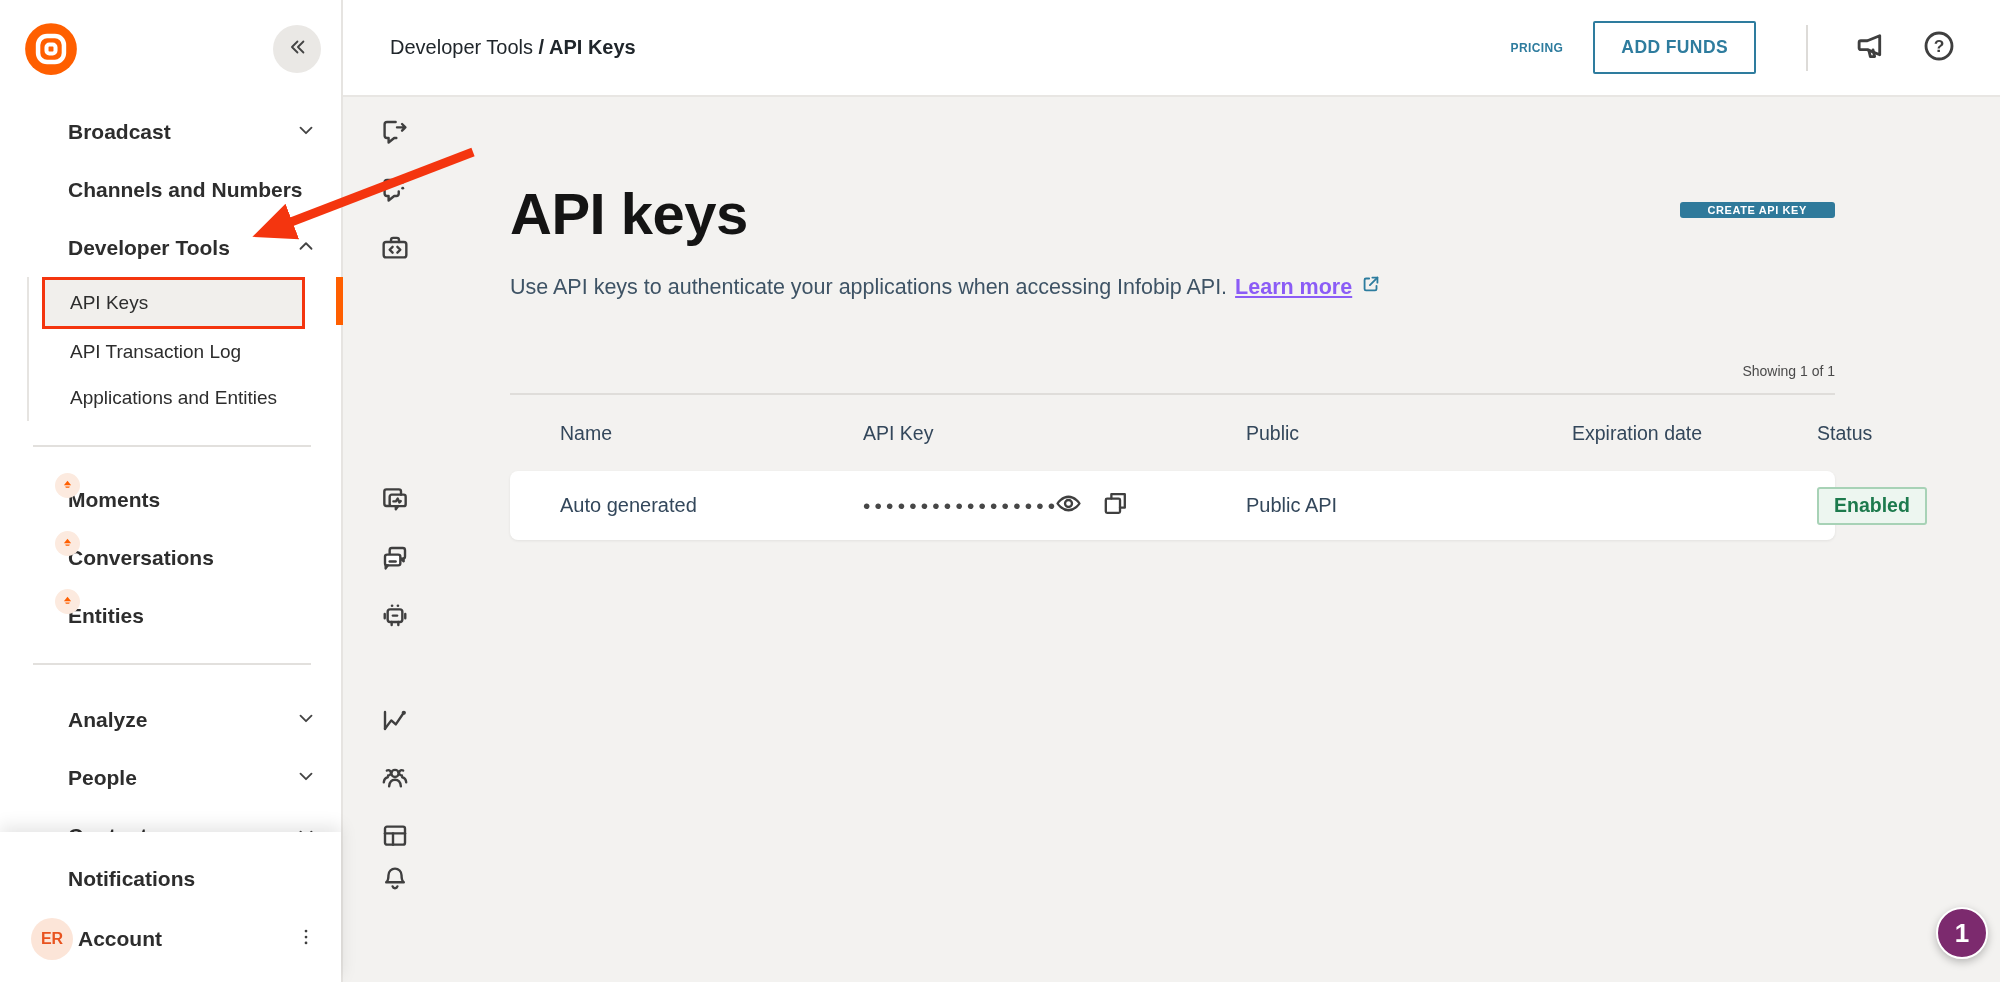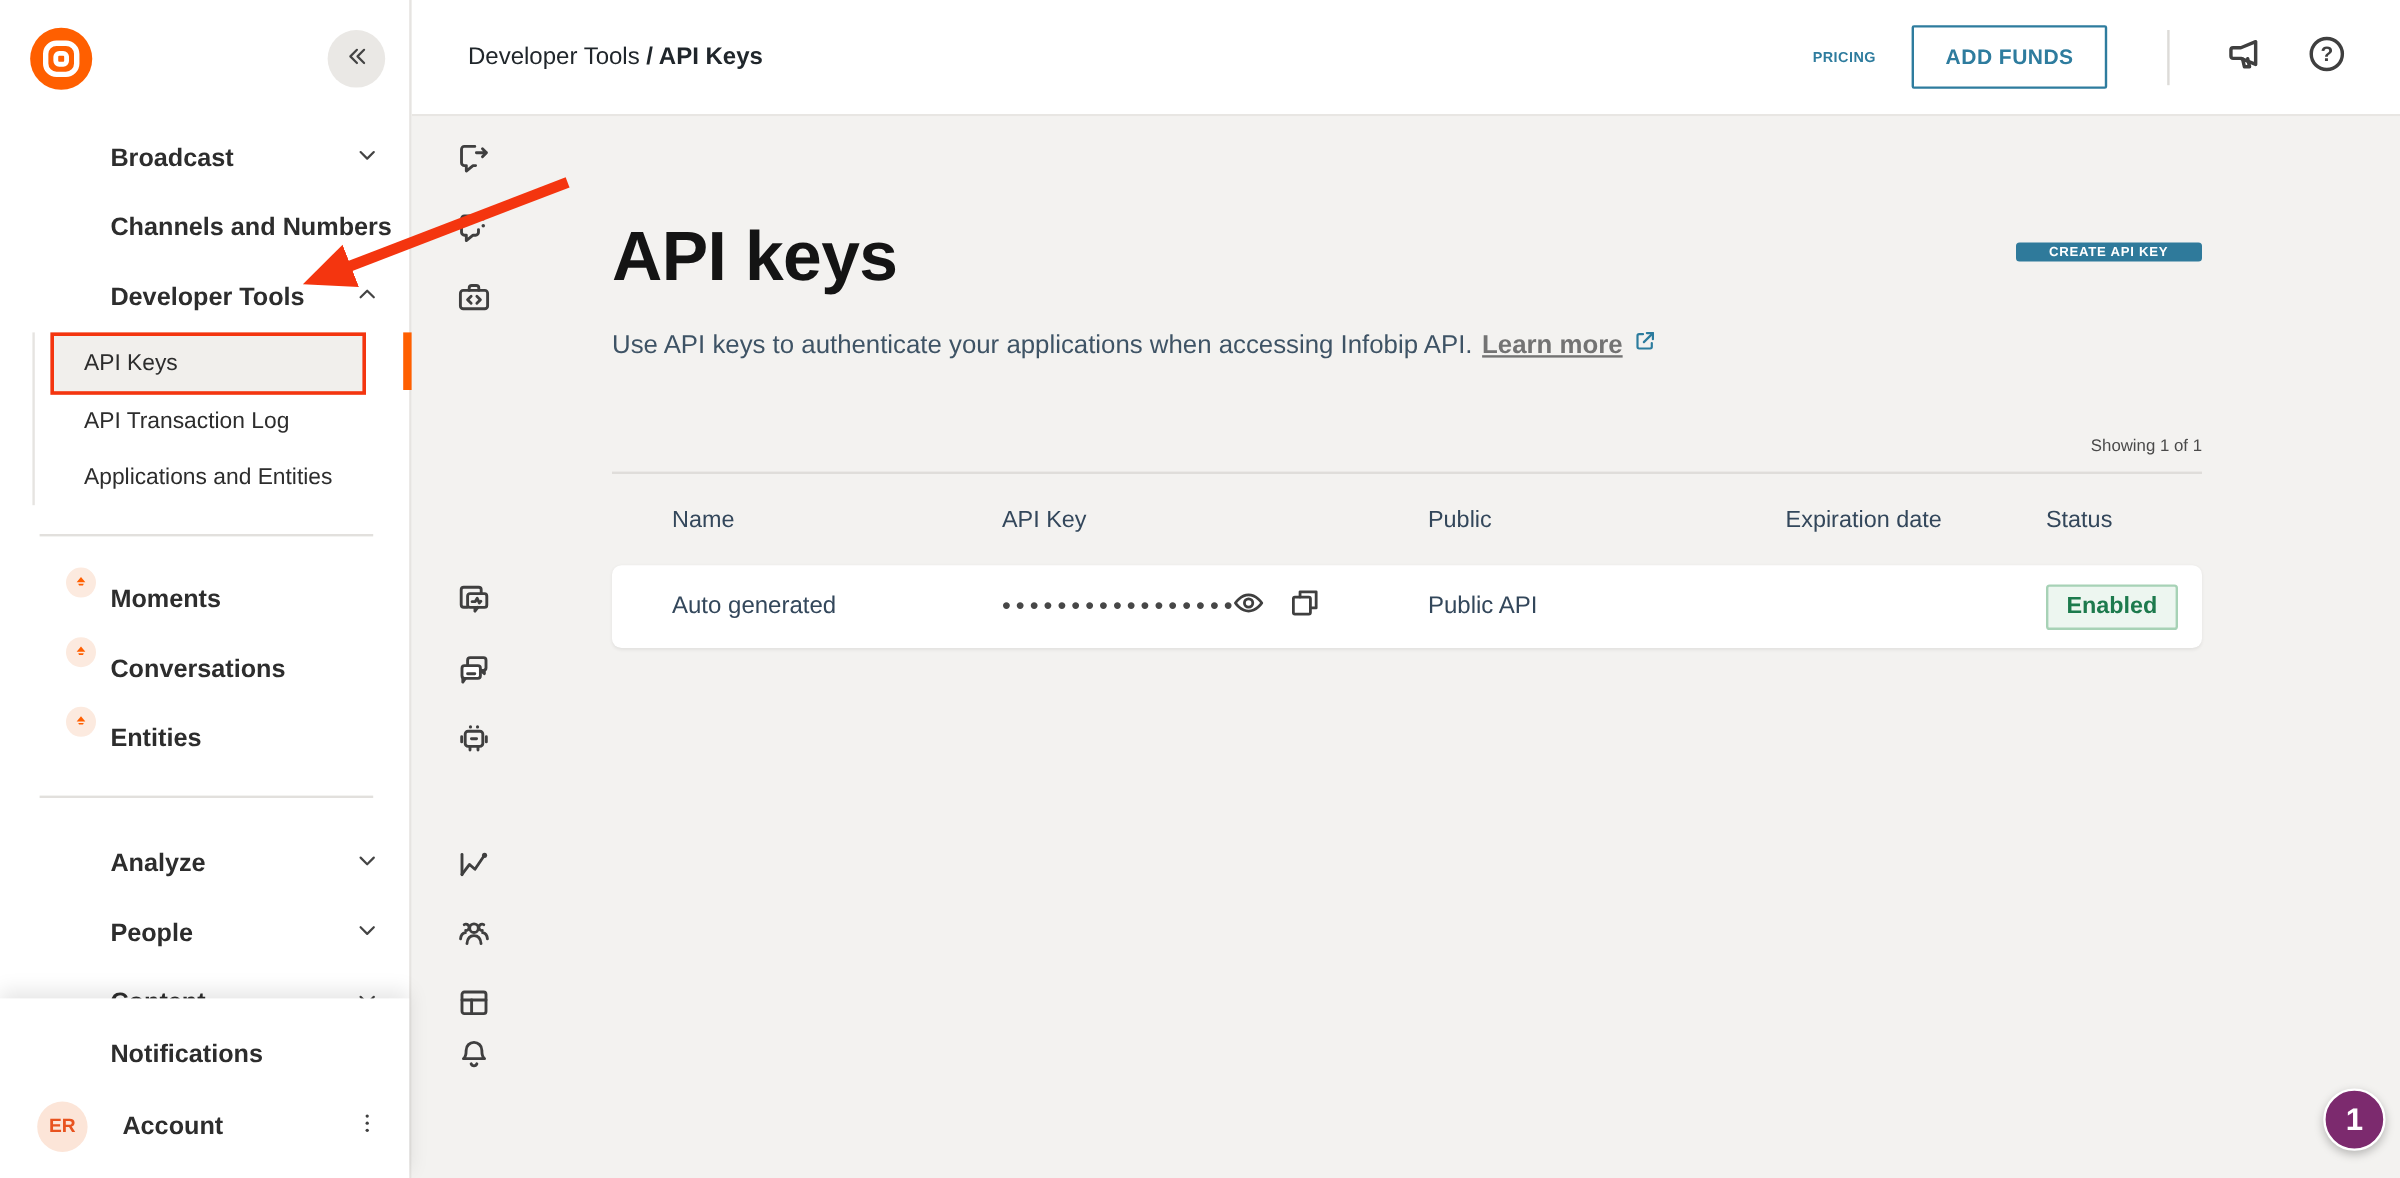--- a/index.html
+++ b/index.html
@@ -6,21 +6,21 @@
   html,body { width:2000px; height:982px; overflow:hidden; }
   body { font-family:"Liberation Sans", sans-serif; background:#F3F2F0; color:#2D2D2D; }
   .app { position:relative; width:2000px; height:982px; }
 
   
   .sidebar { position:absolute; left:0; top:0; width:343px; height:982px; background:#FFFFFF; border-right:2px solid #E6E4E1; z-index:5; }
   .sidebar-top { height:97px; display:flex; align-items:center; justify-content:space-between; padding:0 20px 0 24px; }
   .logo { width:54px; height:54px; display:block; }
   .collapse-btn { width:48px; height:48px; border-radius:50%; background:#EAE8E5; border:none; display:flex; align-items:center; justify-content:center; cursor:pointer; }
   .nav { padding-top:6px; }
-  .nav-item { height:58px; display:flex; align-items:center; padding:0 24px 0 36px; gap:24px; font-size:21px; font-weight:600; color:#2D2D2D; cursor:pointer; }
+  .nav-item { height:58px; display:flex; align-items:center; padding:0 24px 0 36px; font-size:21px; font-weight:600; color:#2D2D2D; cursor:pointer; }
   .nav-item .nicon { width:32px; height:32px; flex:none; position:relative; }
   .nav-item .nicon svg.main { width:32px; height:32px; display:block; }
   .nav-item .label { flex:1; white-space:nowrap; }
   .chev { width:22px; height:22px; flex:none; }
   .upbadge { position:absolute; top:-11px; right:-12px; width:25px; height:25px; border-radius:50%; background:#FCEADF; display:flex; align-items:center; justify-content:center; }
   .upbadge svg { width:15px; height:15px; }
   .submenu { position:relative; padding-bottom:2px; }
   .submenu::before { content:""; position:absolute; left:27px; top:0; bottom:2px; width:2px; background:#E6E4E1; }
   .sub-item { height:46px; display:flex; align-items:center; margin-left:42px; padding-left:28px; font-size:19px; font-weight:400; color:#2D2D2D; cursor:pointer; }
   .sub-item.active { height:52px; width:263px; background:#F1EFEC; border:3px solid #F4350F; padding-left:25px; }
@@ -42,25 +42,25 @@
   .pricing-link { color:#2E7C9E; font-size:12px; font-weight:700; letter-spacing:0.4px; cursor:pointer; }
   .add-funds-btn { border:2px solid #2E7C9E; background:#FFFFFF; color:#2E7C9E; font-family:inherit; font-size:17.5px; font-weight:700; letter-spacing:0.4px; padding:14px 26px; border-radius:2px; cursor:pointer; }
   .vdiv { width:2px; height:46px; background:#DDDBD8; margin:0 14px 0 20px; }
   .hicon { width:38px; height:38px; cursor:pointer; }
 
   
   .content { position:absolute; top:97px; left:0; right:0; bottom:0; background:#F3F2F0; }
   .container { position:relative; margin-left:167px; width:1325px; padding-top:88px; }
   .page-title { font-size:58px; font-weight:700; color:#141414; letter-spacing:-0.5px; line-height:1; }
   .desc-row { margin-top:30px; font-size:21.5px; color:#3E5365; display:flex; align-items:center; }
-  .learn-more { color:#737373; font-weight:700; text-decoration:underline; margin-left:8px; cursor:pointer; }
+  .learn-more { color:#8b5cf6; font-weight:700; text-decoration:underline; margin-left:8px; cursor:pointer; }
   .ext-icon { width:22px; height:22px; margin-left:8px; }
   .create-btn { position:absolute; top:105px; right:0; background:#2F7A9B; border:none; color:#FFFFFF; font-family:Liberation Sans, sans-serif; font-size:11px; font-weight:700; letter-spacing:0.6px; padding:2px 28px; border-radius:3px; cursor:pointer; }
   .showing { text-align:right; font-size:14px; color:#4A4A4A; margin-top:62px; padding-bottom:14px; }
-  .tgrid { display:grid; grid-template-columns:275px 355px 298px 217px 1fr; padding-left:50px; align-items:center; }
+  .tgrid { display:grid; grid-template-columns:275px 355px 298px 217px 1fr; padding-left:50px; align-items:center;gap:28px; }
   .thead { border-top:2px solid #DFDDDA; height:78px; font-size:19.5px; color:#33475B; }
   .trow { background:#FFFFFF; height:69px; border-radius:8px; box-shadow:0 1px 3px rgba(0,0,0,0.07); font-size:20px; color:#33475B; }
   .key-cell { display:flex; align-items:center; }
   .dots { font-size:21px; letter-spacing:4.2px; color:#474747; line-height:1; white-space:nowrap; }
   .row-icon { width:31px; height:31px; cursor:pointer; flex:none; }
   .row-icon.copy { margin-left:16px; }
   .row-icon.eye { margin-left:-6px; }
   .status-badge { display:inline-block; padding:5px 15px 6px; background:#EDF6F0; border:2px solid #A7D2B6; border-radius:3px; color:#1D7A4D; font-size:19.5px; font-weight:700; }
 
   

